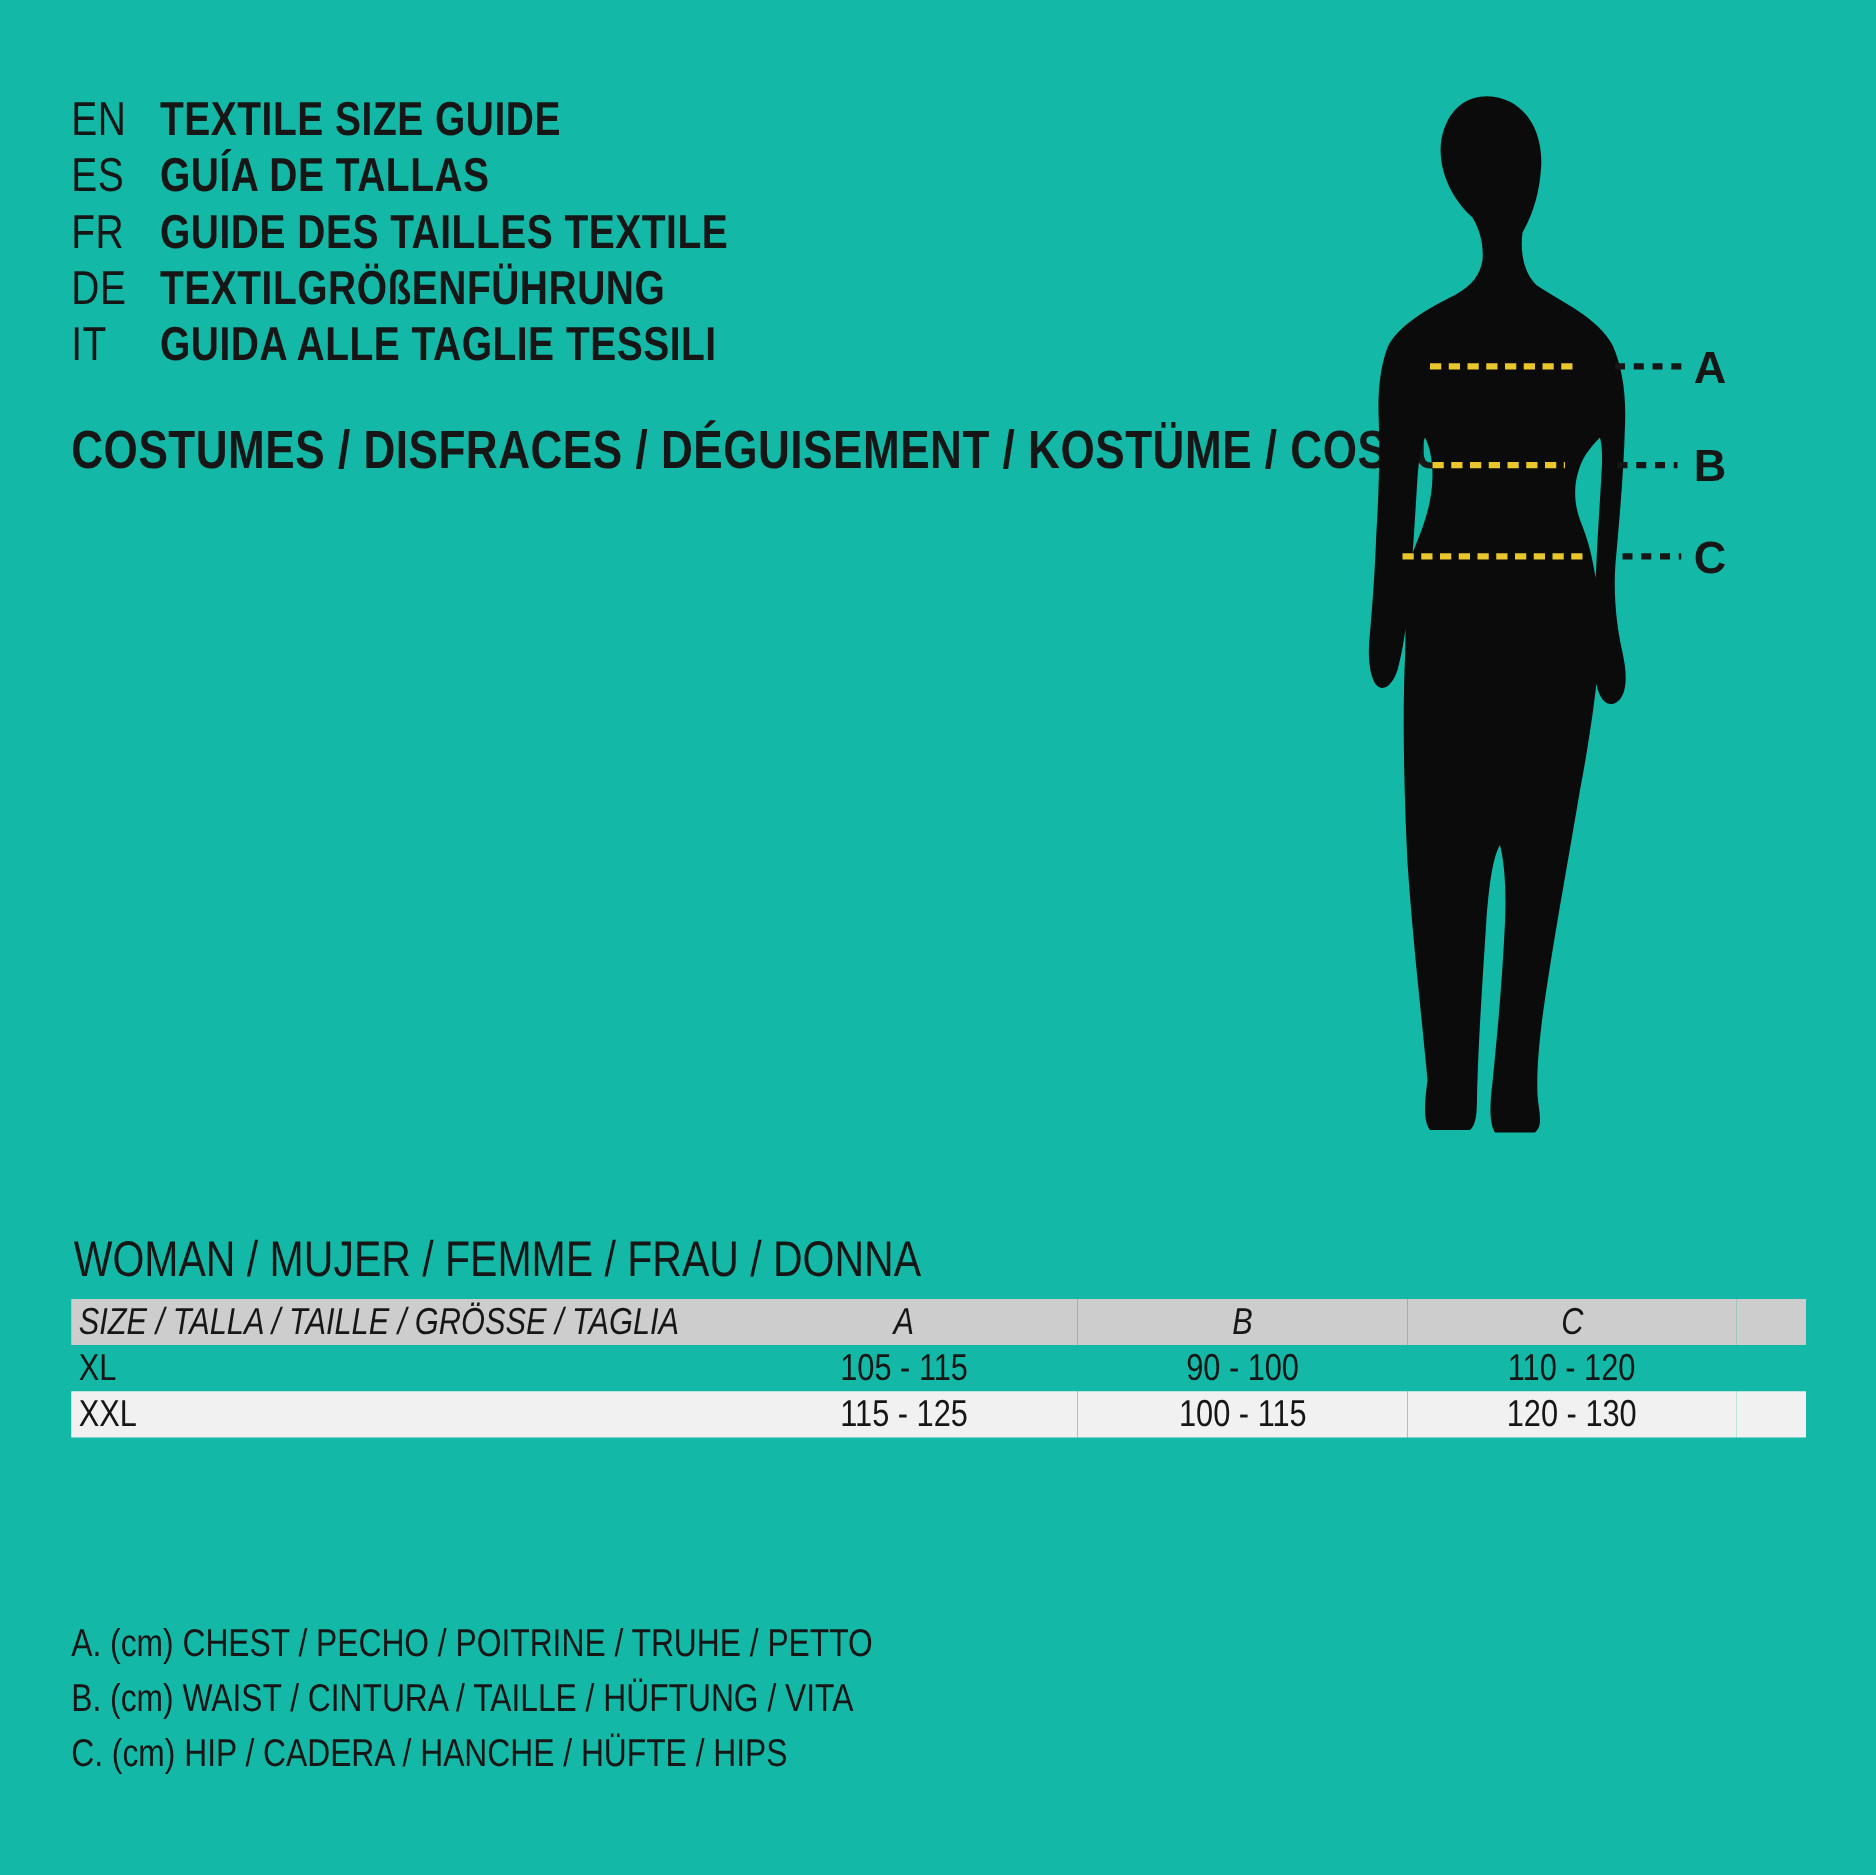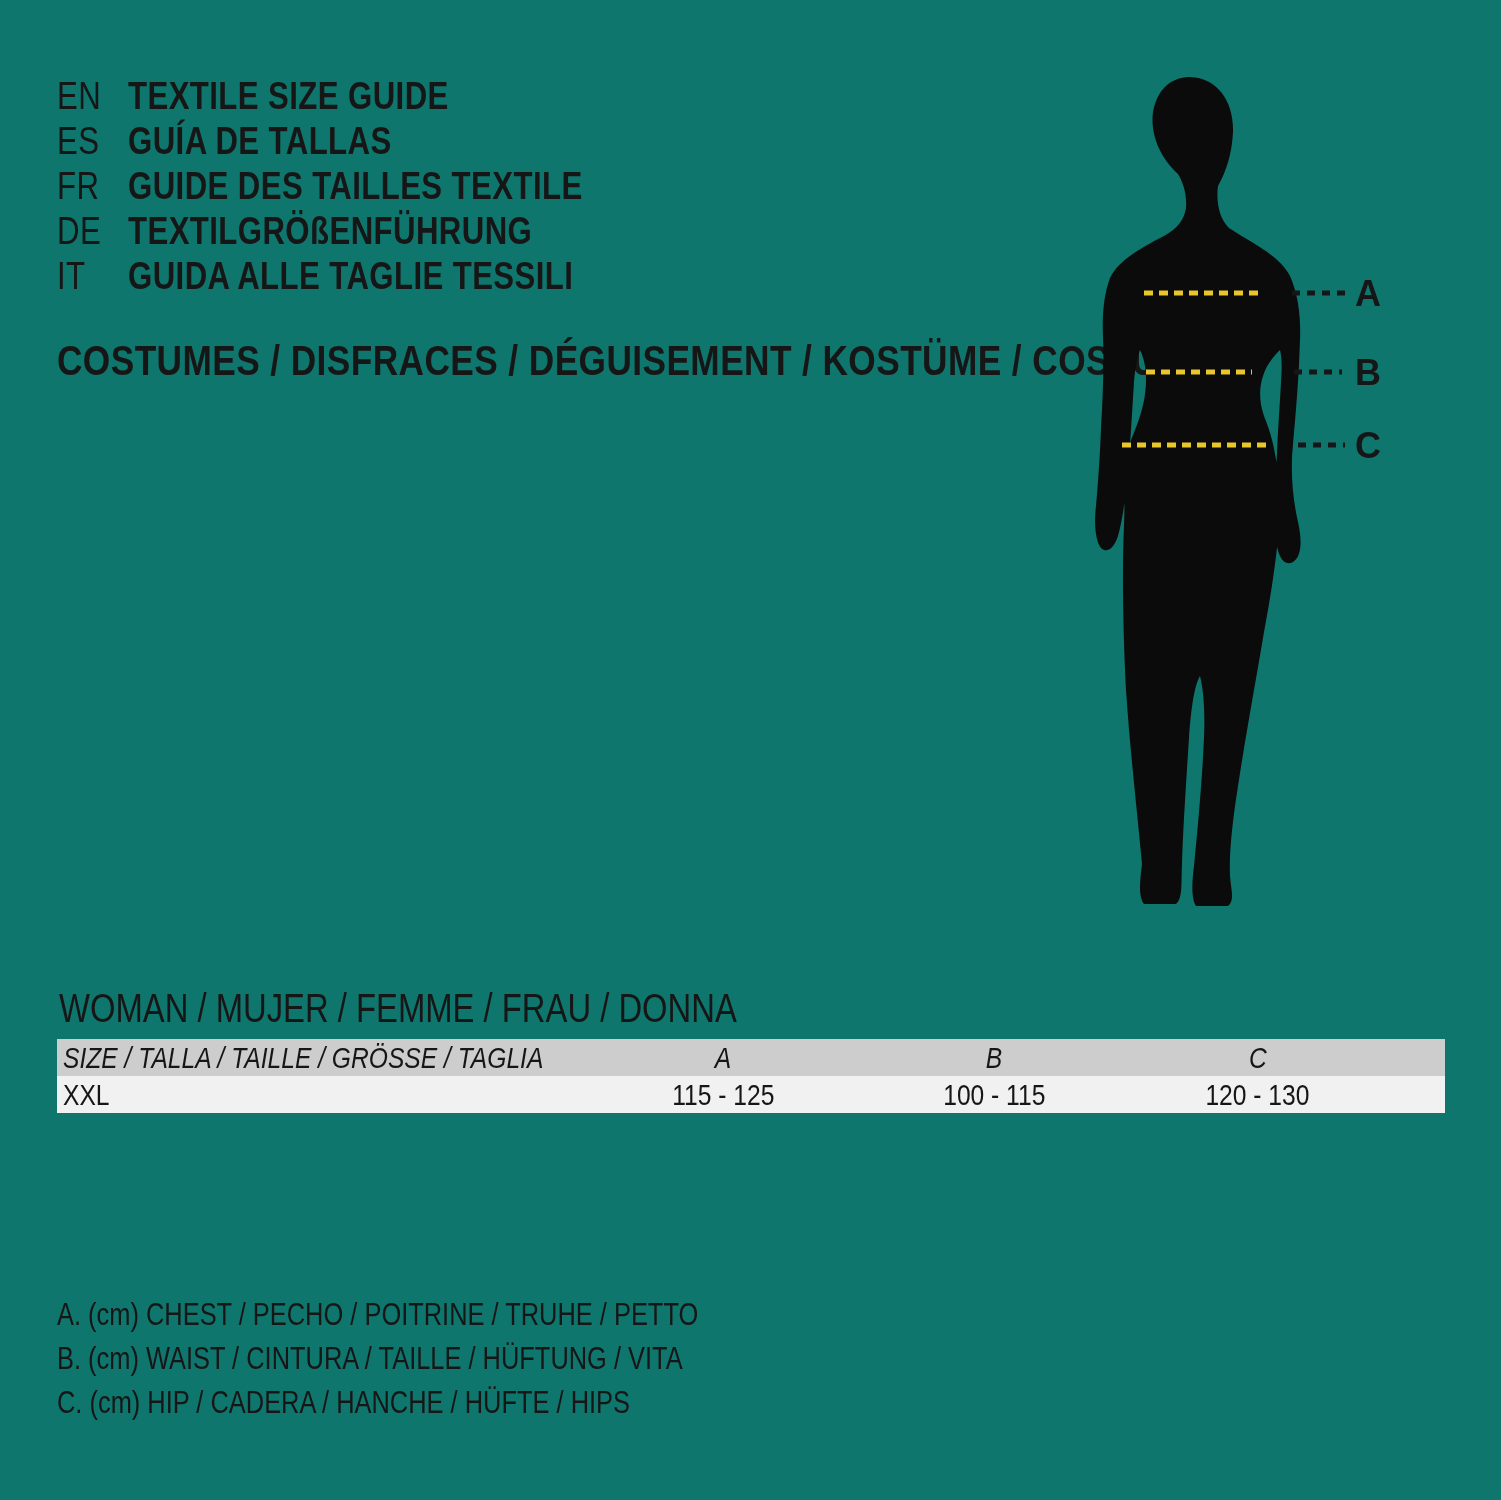--- a/index.html
+++ b/index.html
@@ -4,21 +4,21 @@
 <style>
   html, body {
     margin: 0;
     padding: 0;
     background: #ffffff;
   }
   .canvas {
     position: relative;
     width: 1501px;
     height: 1500px;
-    background: #0f766e;
+    background: #14b8a6;
     overflow: hidden;
     font-family: "Liberation Sans", sans-serif;
     color: #161616;
   }
   
   .cond  { display: inline-block; transform: scaleX(0.82); transform-origin: 0 50%; white-space: nowrap; }
   .cond-c{ display: inline-block; transform: scaleX(0.82); transform-origin: 50% 50%; white-space: nowrap; }
 
   
   .lang-block {
@@ -218,20 +218,27 @@
     <thead>
       <tr>
         <th class="col-size"><span class="cond">SIZE / TALLA / TAILLE / GRÖSSE / TAGLIA</span></th>
         <th><span class="cond-c">A</span></th>
         <th><span class="cond-c">B</span></th>
         <th><span class="cond-c">C</span></th>
         <th></th>
       </tr>
     </thead>
     <tbody>
+      <tr>
+        <td class="col-size"><span class="cond">XL</span></td>
+        <td><span class="cond-c">105 - 115</span></td>
+        <td><span class="cond-c">90 - 100</span></td>
+        <td><span class="cond-c">110 - 120</span></td>
+        <td></td>
+      </tr>
       <tr class="alt">
         <td class="col-size"><span class="cond">XXL</span></td>
         <td><span class="cond-c">115 - 125</span></td>
         <td><span class="cond-c">100 - 115</span></td>
         <td><span class="cond-c">120 - 130</span></td>
         <td></td>
       </tr>
     </tbody>
   </table>
 

